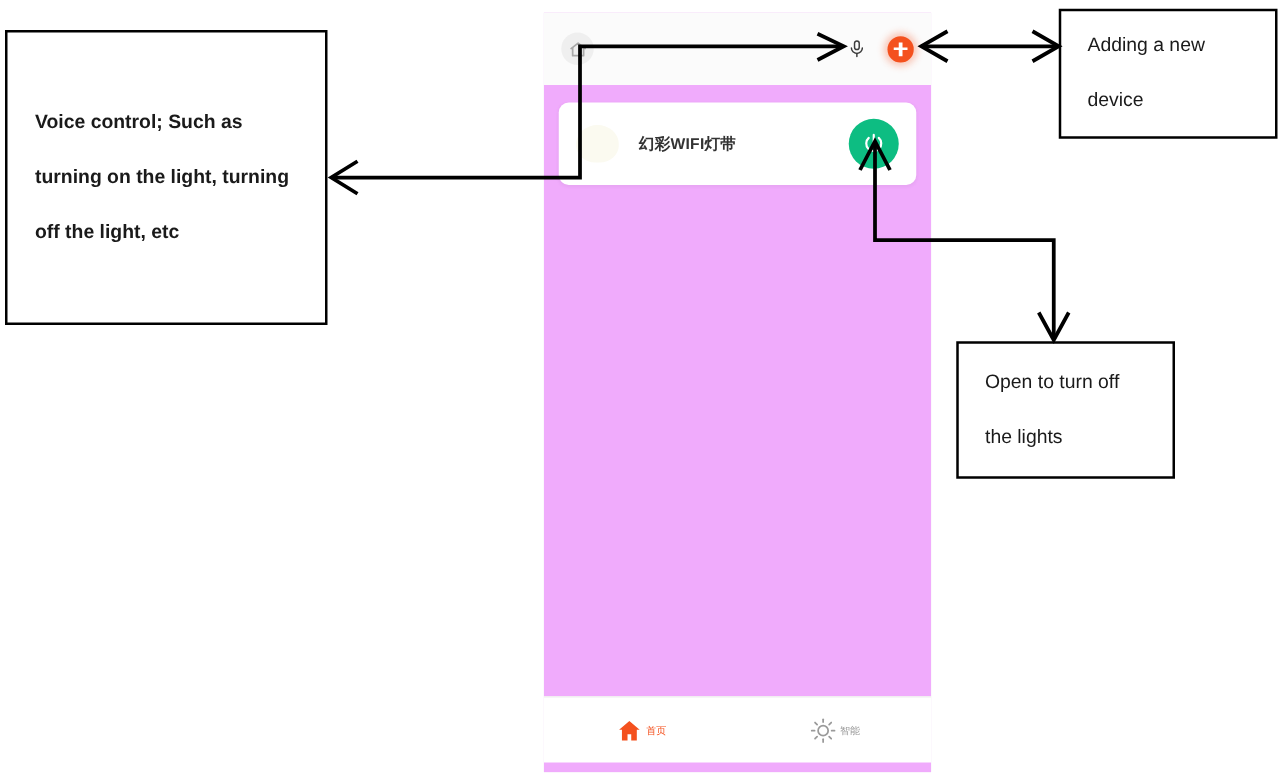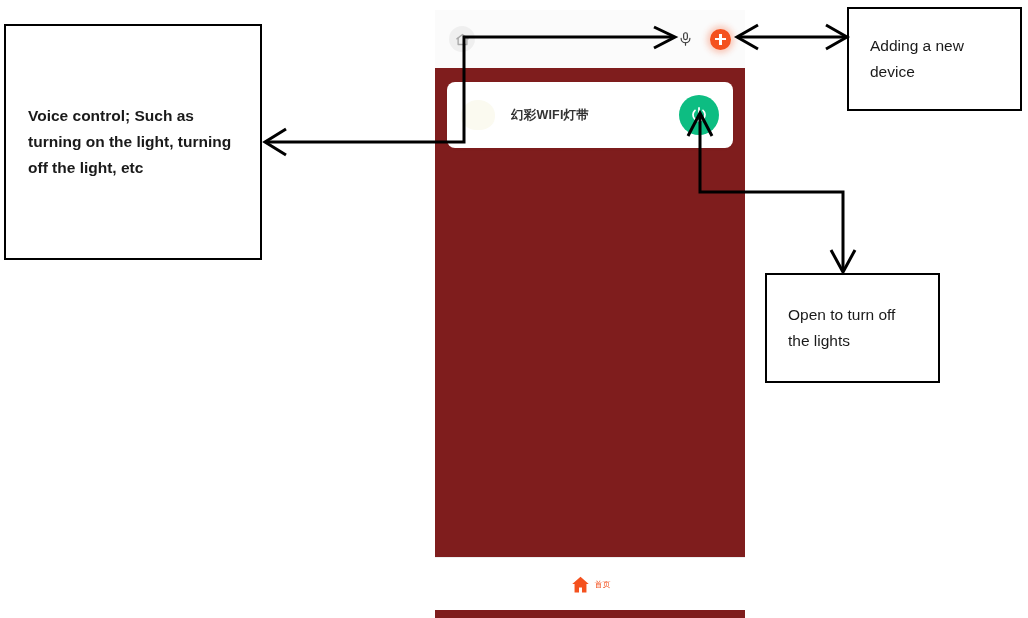--- a/index.html
+++ b/index.html
@@ -29,21 +29,21 @@
     width: 310px;
     height: 608px;
     background: #f7f7f7;
     overflow: hidden;
   }
   .phone-screen {
     position: absolute;
     left: 0; top: 0;
     width: 310px;
     height: 608px;
-    background: #7f1d1d;
+    background: #f0abfc;
   }
 
   
   .app-header {
     position: absolute;
     left: 0; top: 0;
     width: 310px;
     height: 58px;
     background: #fbfbfb;
     display: flex;
@@ -188,21 +188,21 @@
     background: #ffffff;
     border: 2px solid #000000;
     box-sizing: border-box;
     color: #1a1a1a;
     display: flex;
     align-items: center;
   }
   .callout p {
     margin: 0;
     font-size: 15.5px;
-    line-height: 26px;
+    line-height: 44px;
   }
 
   #callout-voice {
     left: 4px;
     top: 24px;
     width: 258px;
     height: 236px;
     padding: 0 22px;
     font-weight: bold;
   }
@@ -274,20 +274,36 @@
 
         <div class="tab active">
           <span class="tab-icon">
             <svg width="21" height="21" viewBox="0 0 24 24" fill="#f4511e">
               <path d="M12 3.2L2.6 11.3h2.6V21h5.1v-5.6h3.4V21h5.1v-9.7h2.6z"></path>
             </svg>
           </span>
           <span class="tab-label">首页</span>
         </div>
 
+        <div class="tab">
+          <span class="tab-icon">
+            <svg width="21" height="21" viewBox="0 0 24 24" fill="none" stroke="#9a9a9a" stroke-width="1.6" stroke-linecap="round">
+              <circle cx="12" cy="12" r="4.6"></circle>
+              <line x1="12" y1="1.6" x2="12" y2="4.2"></line>
+              <line x1="12" y1="19.8" x2="12" y2="22.4"></line>
+              <line x1="1.6" y1="12" x2="4.2" y2="12"></line>
+              <line x1="19.8" y1="12" x2="22.4" y2="12"></line>
+              <line x1="4.6" y1="4.6" x2="6.5" y2="6.5"></line>
+              <line x1="17.5" y1="17.5" x2="19.4" y2="19.4"></line>
+              <line x1="4.6" y1="19.4" x2="6.5" y2="17.5"></line>
+              <line x1="17.5" y1="6.5" x2="19.4" y2="4.6"></line>
+            </svg>
+          </span>
+          <span class="tab-label">智能</span>
+        </div>
 
 
       </div>
     </div>
   </div>
 
   <div class="callout" id="callout-voice">
     <p>Voice control; Such as turning on the light, turning off the light, etc</p>
   </div>
 

